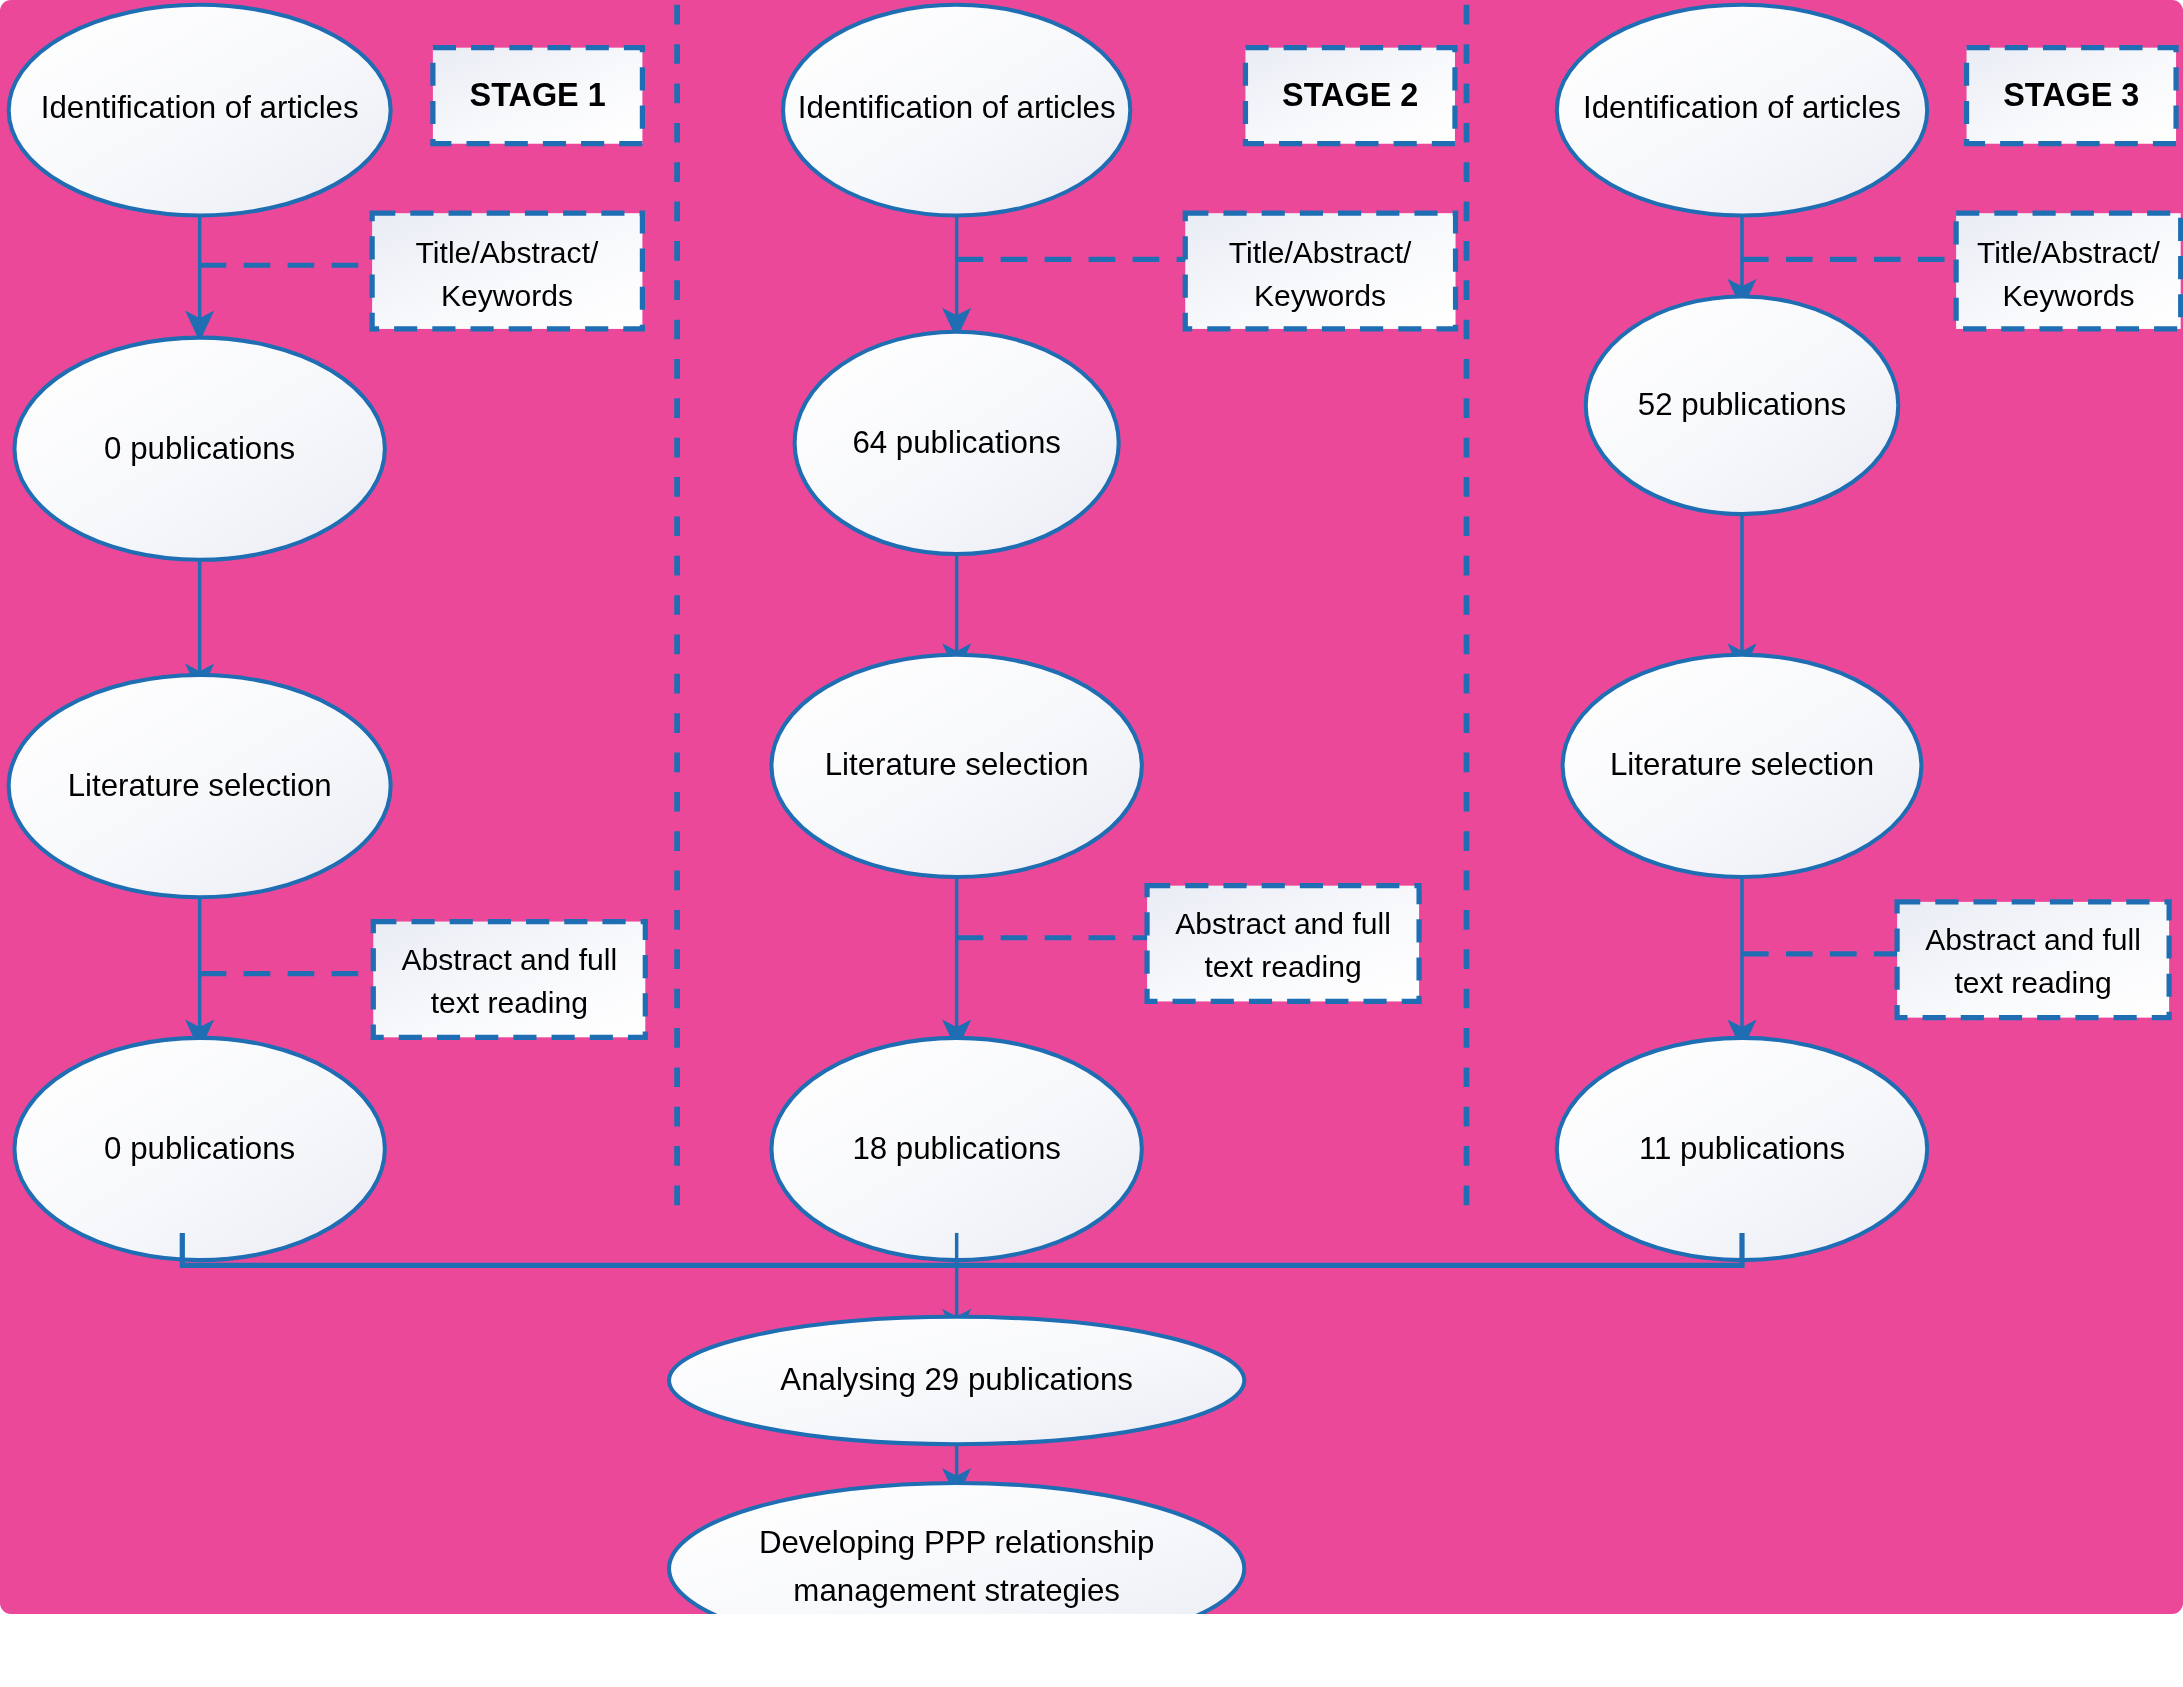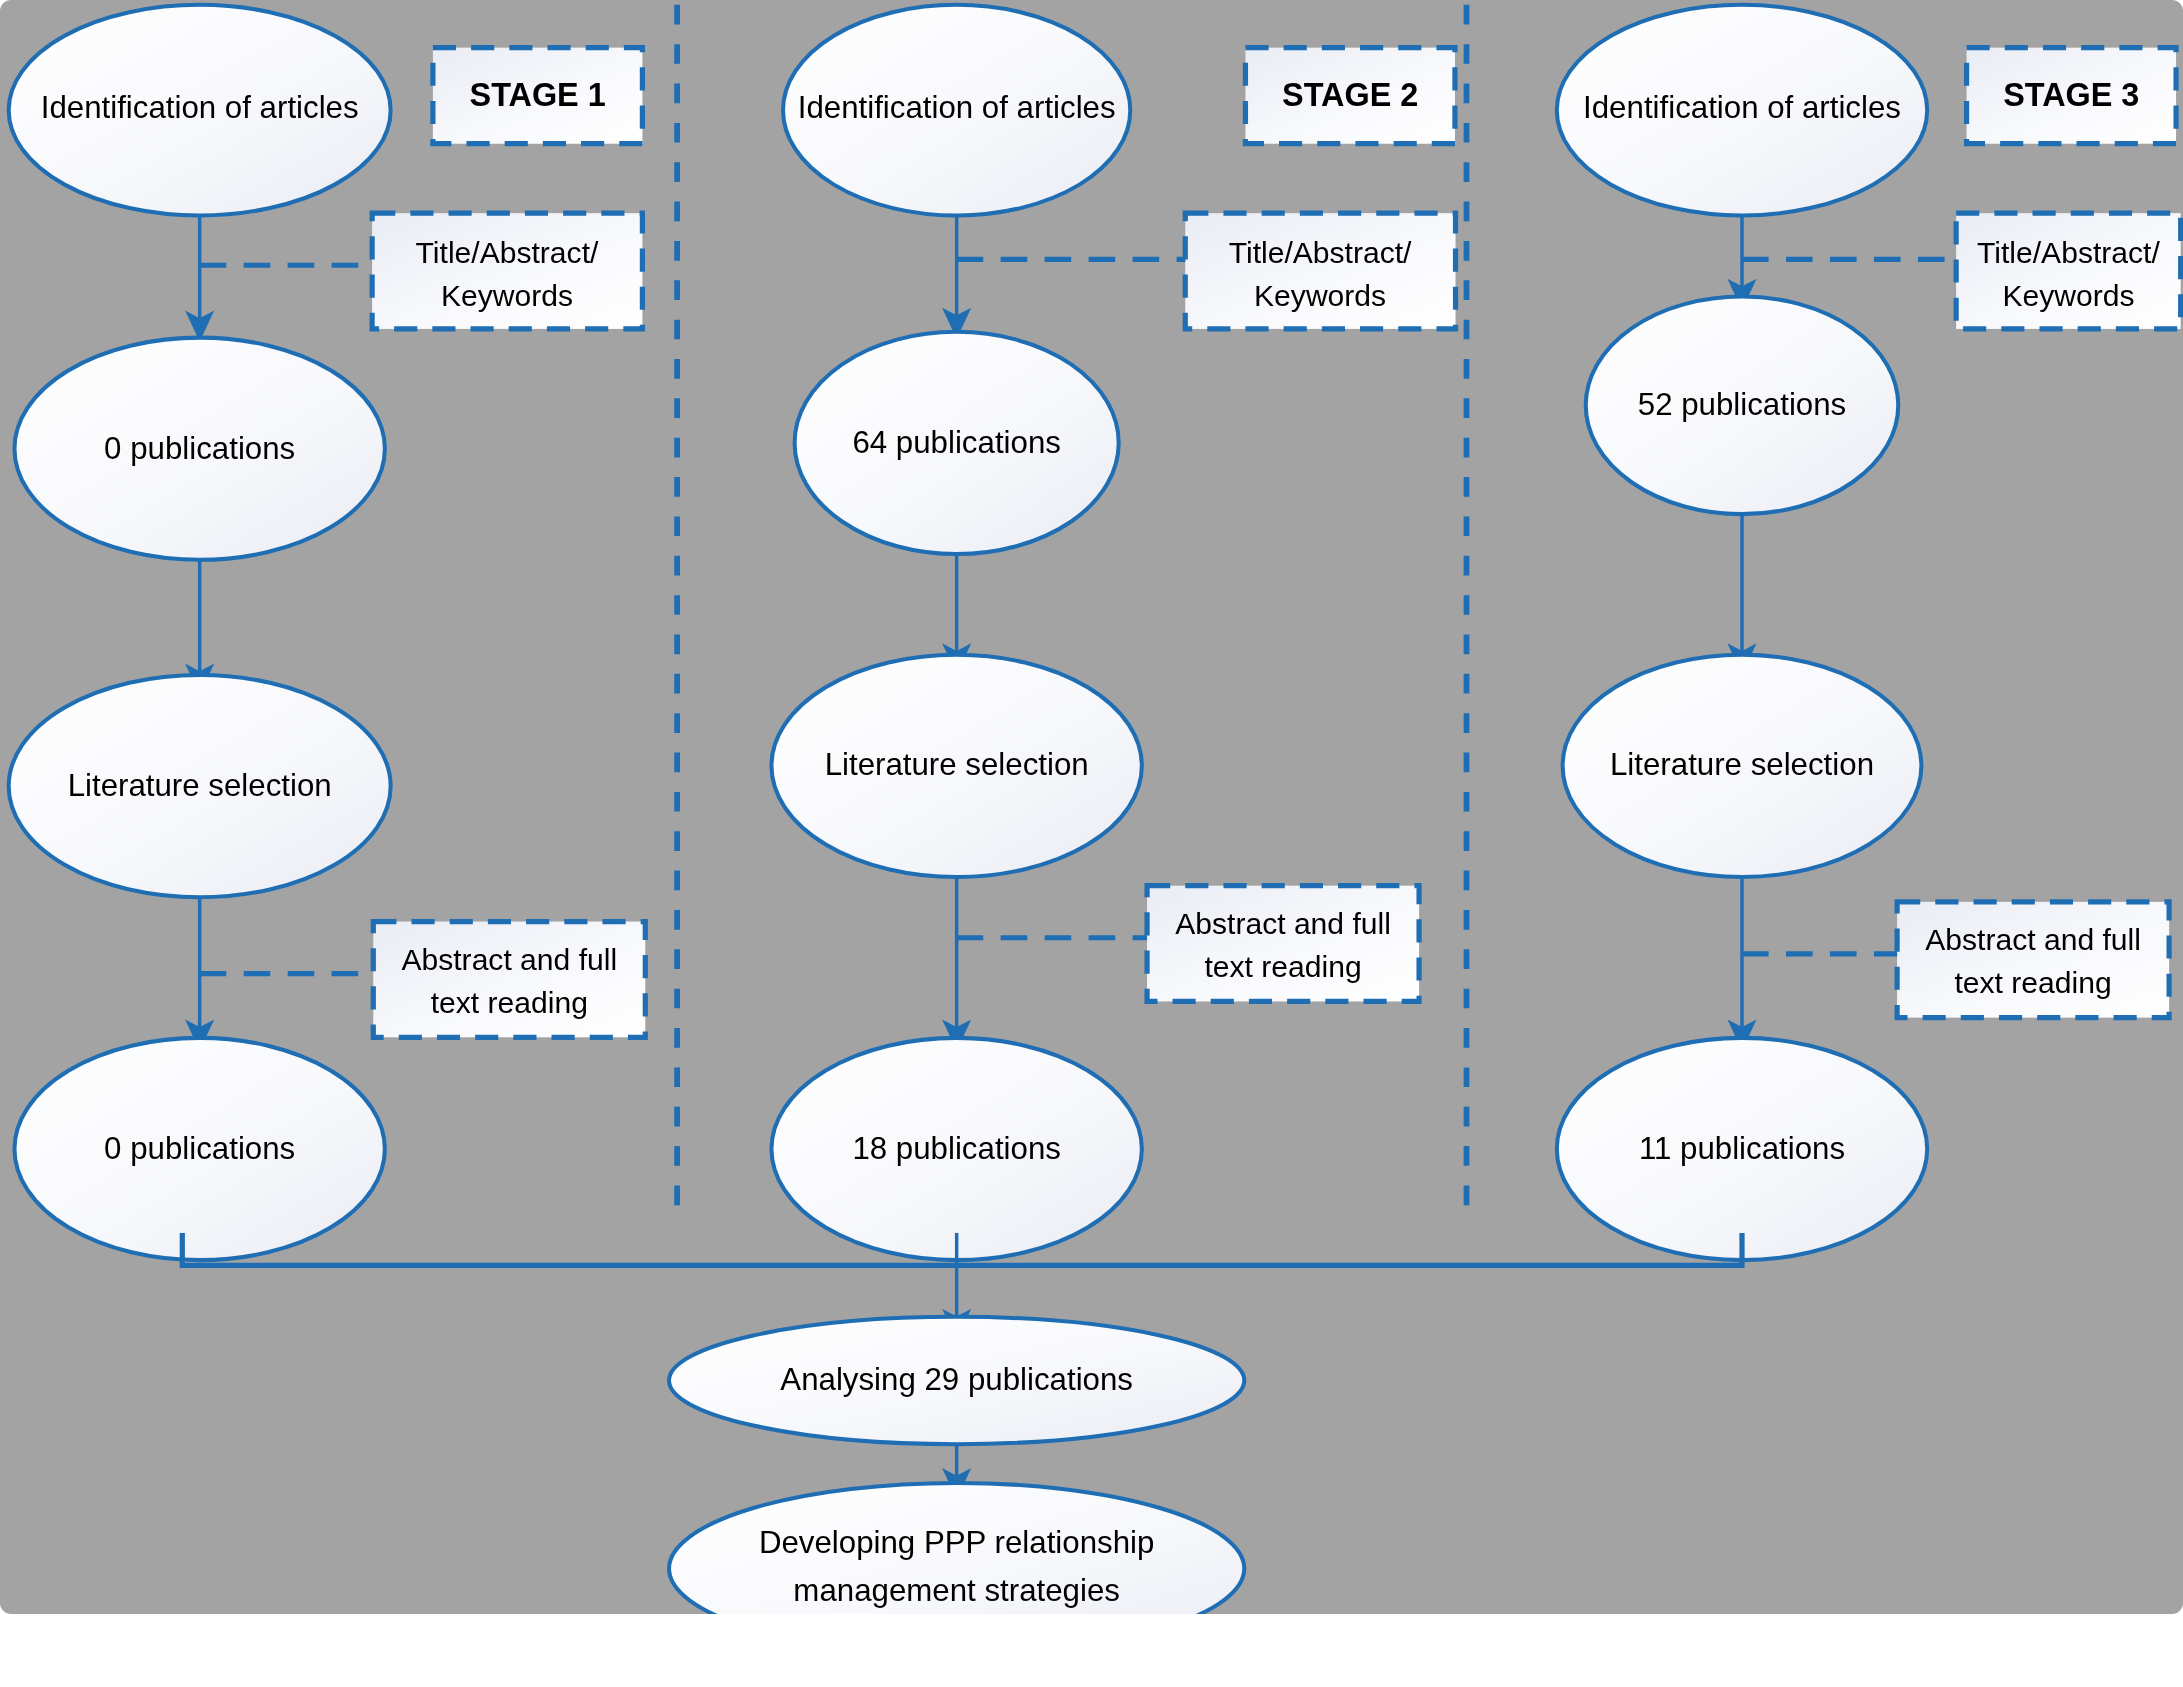--- a/index.html
+++ b/index.html
@@ -4,21 +4,21 @@
 <style>
   html, body {
     margin: 0;
     padding: 0;
     background: #ffffff;
   }
   #canvas {
     position: relative;
     width: 2183px;
     height: 1614px;
-    background: #a3a3a3;
+    background: #ec4899;
     overflow: hidden;
     font-family: "Liberation Sans", sans-serif;
     border-radius: 11px;
   }
   svg.layer {
     position: absolute;
     inset: 0;
     width: 2183px;
     height: 1688px;
   }

